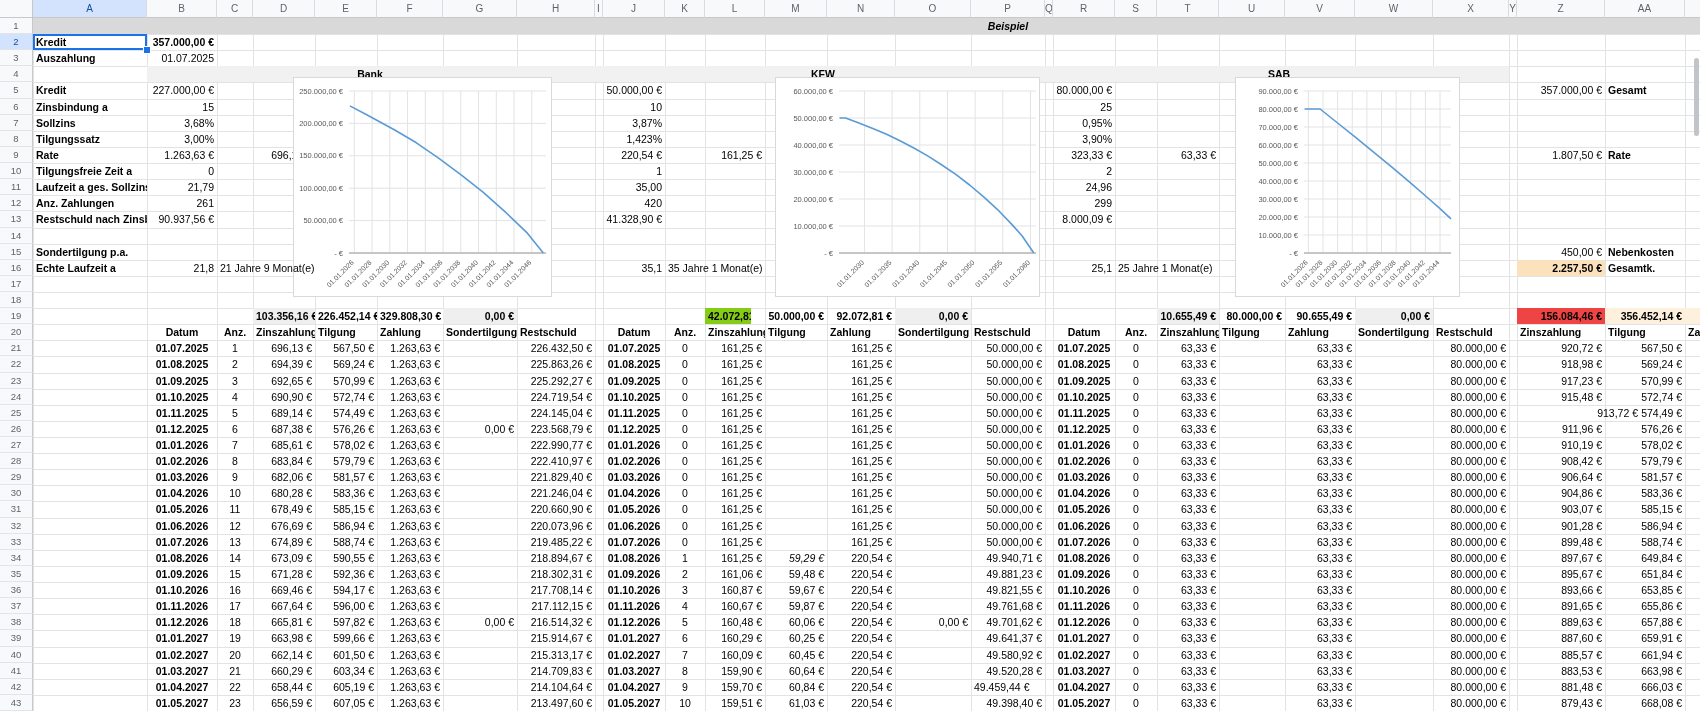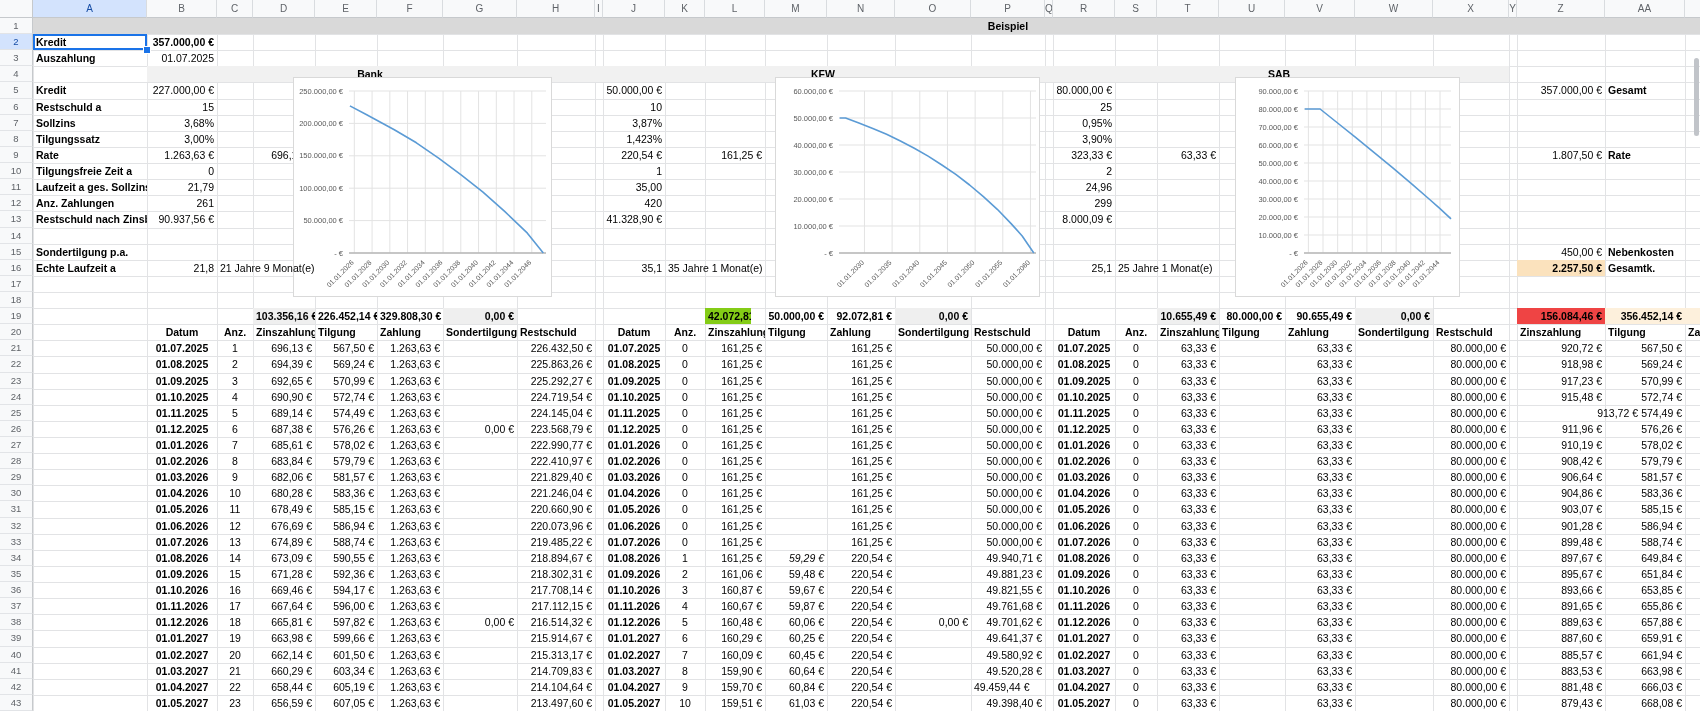--- a/index.html
+++ b/index.html
@@ -20,21 +20,21 @@
   .c{text-align:center;}
   .chart{position:absolute;background:#fff;border:1px solid #d9d9d9;z-index:4;box-sizing:border-box;}
   .sel-box{position:absolute;border:2px solid #1a73e8;z-index:6;box-sizing:border-box;}
   .fill-handle{position:absolute;width:6px;height:6px;background:#1a73e8;border:1px solid #fff;z-index:7;}
   .scroll-thumb{position:absolute;width:5px;background:#c1c4c9;border-radius:3px;z-index:8;}
 </style>
 </head>
 <body>
 
 <div id="stage">
-  <div class="cell b c" id="beispiel-cell" style="left:971px;top:18px;width:74px;height:16px;line-height:16px;z-index:3;">Beispiel</div>
+  <div class="cell b c" id="beispiel-cell" style="left:971px;top:18px;width:74px;height:16px;line-height:16px;z-index:3;font-style:italic;">Beispiel</div>
 <div style="position: absolute; left: 0px; top: 0px; width: 33px; height: 18px; background: rgb(248, 249, 250); border-right: 1px solid rgb(198, 201, 204); border-bottom: 1px solid rgb(198, 201, 204); box-sizing: border-box; z-index: 2;"></div>
     <div class="colhdr sel" style="left: 33px; width: 114px;">A</div>
     <div class="colhdr" style="left: 147px; width: 70px;">B</div>
     <div class="colhdr" style="left: 217px; width: 36px;">C</div>
     <div class="colhdr" style="left: 253px; width: 62px;">D</div>
     <div class="colhdr" style="left: 315px; width: 62px;">E</div>
     <div class="colhdr" style="left: 377px; width: 66px;">F</div>
     <div class="colhdr" style="left: 443px; width: 74px;">G</div>
     <div class="colhdr" style="left: 517px; width: 78px;">H</div>
     <div class="colhdr" style="left: 595px; width: 8px;">I</div>
@@ -179,21 +179,21 @@
     <div class="cell" style="left: 147px; top: 50.232px; width: 70px; height: 16.116px; line-height: 16.116px; text-align: right;">01.07.2025</div>
     <div class="cell b" style="left: 330px; top: 66.348px; width: 80px; height: 16.116px; line-height: 16.116px; text-align: center;">Bank</div>
     <div class="cell b" style="left: 783px; top: 66.348px; width: 80px; height: 16.116px; line-height: 16.116px; text-align: center;">KFW</div>
     <div class="cell b" style="left: 1239px; top: 66.348px; width: 80px; height: 16.116px; line-height: 16.116px; text-align: center;">SAB</div>
     <div class="cell b" style="left: 33px; top: 82.464px; width: 114px; height: 16.116px; line-height: 16.116px; text-align: left;">Kredit</div>
     <div class="cell" style="left: 147px; top: 82.464px; width: 70px; height: 16.116px; line-height: 16.116px; text-align: right;">227.000,00 €</div>
     <div class="cell" style="left: 603px; top: 82.464px; width: 62px; height: 16.116px; line-height: 16.116px; text-align: right;">50.000,00 €</div>
     <div class="cell" style="left: 1053px; top: 82.464px; width: 62px; height: 16.116px; line-height: 16.116px; text-align: right;">80.000,00 €</div>
     <div class="cell" style="left: 1517px; top: 82.464px; width: 88px; height: 16.116px; line-height: 16.116px; text-align: right;">357.000,00 €</div>
     <div class="cell b" style="left: 1605px; top: 82.464px; width: 80px; height: 16.116px; line-height: 16.116px; text-align: left;">Gesamt</div>
-    <div class="cell b" style="left: 33px; top: 98.58px; width: 114px; height: 16.116px; line-height: 16.116px; text-align: left;">Restschuld a</div>
+    <div class="cell b" style="left: 33px; top: 98.58px; width: 114px; height: 16.116px; line-height: 16.116px; text-align: left;">Zinsbindung a</div>
     <div class="cell" style="left: 147px; top: 98.58px; width: 70px; height: 16.116px; line-height: 16.116px; text-align: right;">15</div>
     <div class="cell" style="left: 603px; top: 98.58px; width: 62px; height: 16.116px; line-height: 16.116px; text-align: right;">10</div>
     <div class="cell" style="left: 1053px; top: 98.58px; width: 62px; height: 16.116px; line-height: 16.116px; text-align: right;">25</div>
     <div class="cell b" style="left: 33px; top: 114.696px; width: 114px; height: 16.116px; line-height: 16.116px; text-align: left;">Sollzins</div>
     <div class="cell" style="left: 147px; top: 114.696px; width: 70px; height: 16.116px; line-height: 16.116px; text-align: right;">3,68%</div>
     <div class="cell" style="left: 603px; top: 114.696px; width: 62px; height: 16.116px; line-height: 16.116px; text-align: right;">3,87%</div>
     <div class="cell" style="left: 1053px; top: 114.696px; width: 62px; height: 16.116px; line-height: 16.116px; text-align: right;">0,95%</div>
     <div class="cell b" style="left: 33px; top: 130.812px; width: 114px; height: 16.116px; line-height: 16.116px; text-align: left;">Tilgungssatz</div>
     <div class="cell" style="left: 147px; top: 130.812px; width: 70px; height: 16.116px; line-height: 16.116px; text-align: right;">3,00%</div>
     <div class="cell" style="left: 603px; top: 130.812px; width: 62px; height: 16.116px; line-height: 16.116px; text-align: right;">1,423%</div>

